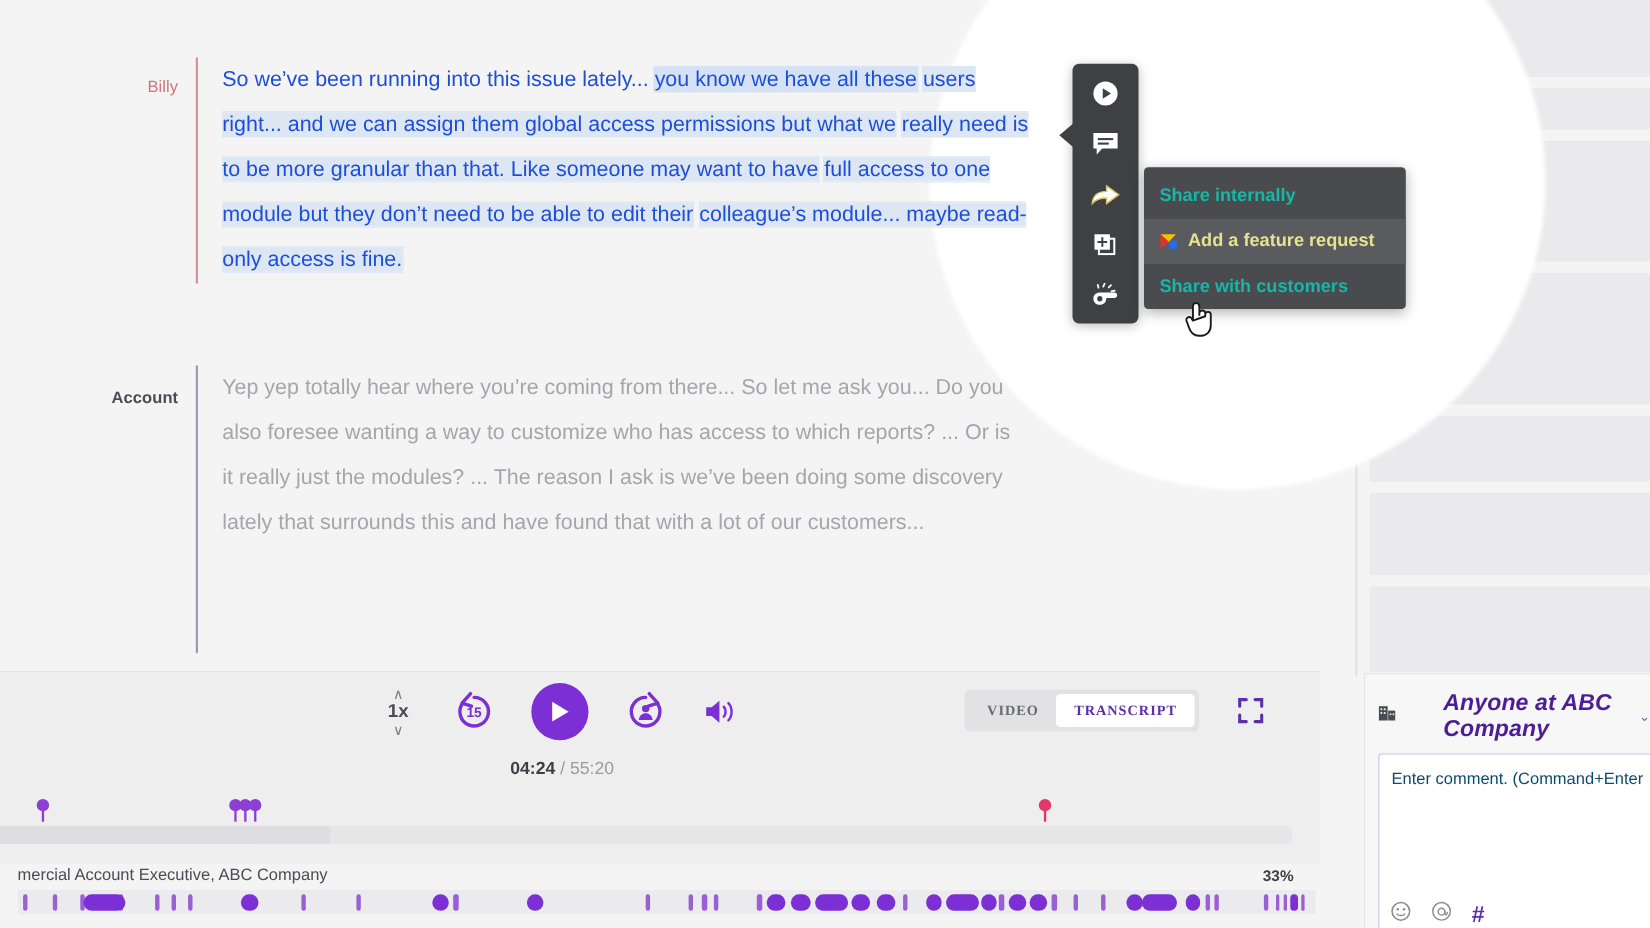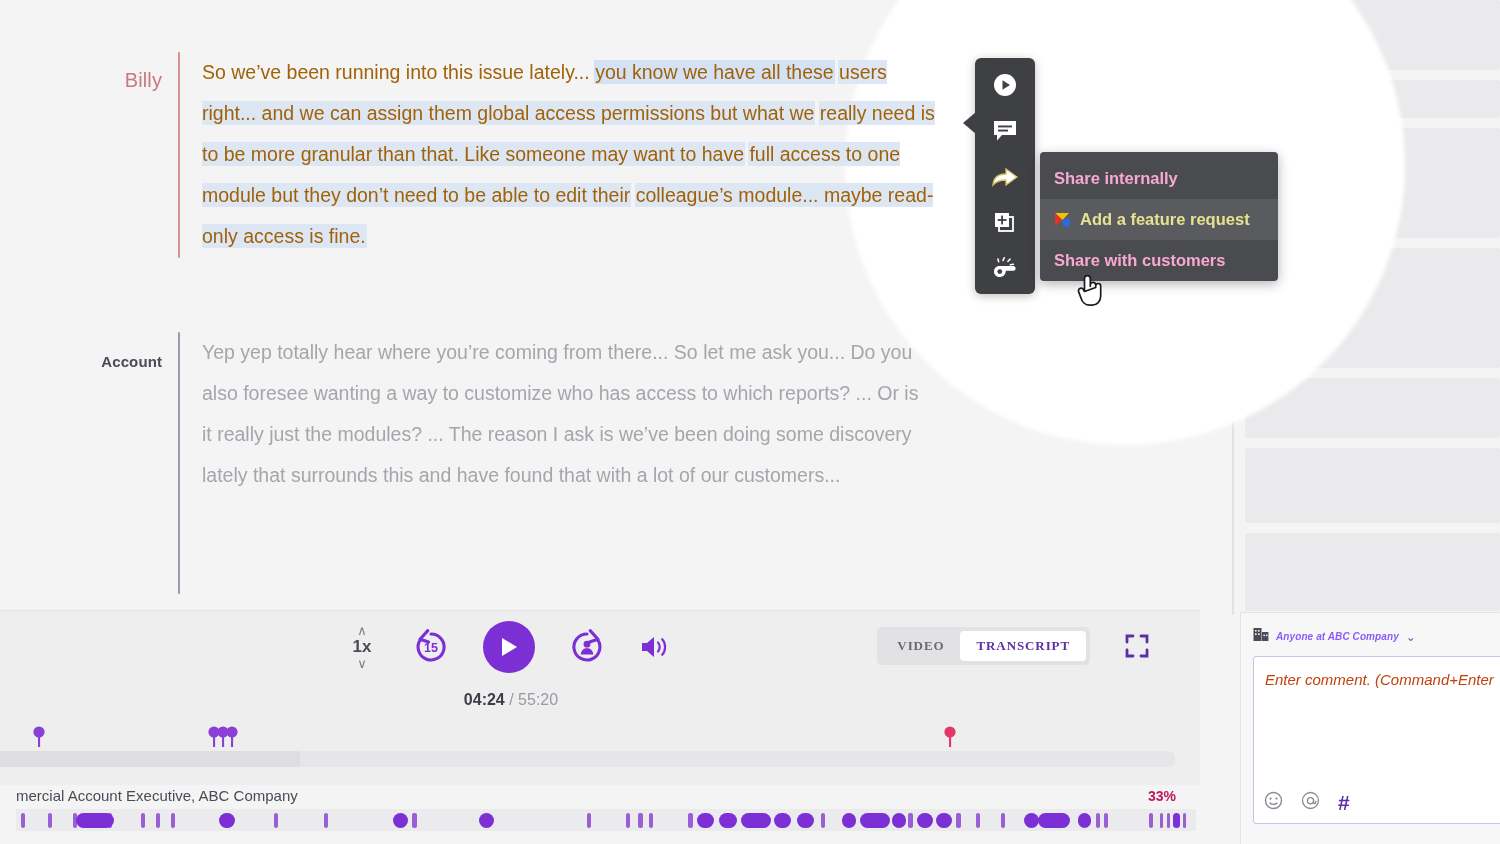--- a/index.html
+++ b/index.html
@@ -44,39 +44,39 @@
     left: 0; top: 0;
     width: 1200px; height: 610px;
     overflow: hidden;
   }
 
   .turn { position: absolute; display: flex; }
   .turn-speaker {
     width: 78px;
     text-align: right;
     padding-right: 16px;
-    font-size: 20px;
+    font-size: 15px;
     line-height: 28px;
     padding-top: 14px;
     letter-spacing: .1px;
   }
   .turn-speaker.billy { color: #c9787f; }
   .turn-speaker.robert { color: #4b4b55; font-weight: 700; font-size: 15px; }
 
   .turn-bar { width: 2px; border-radius: 1px; }
   .turn-bar.billy { background: #d99097; }
   .turn-bar.robert { background: #9a9ab4; }
 
   .turn-body {
     padding-left: 22px;
     font-size: 19.5px;
     line-height: 41px;
     max-width: 760px;
   }
-  .turn-body.billy { color: #a16207; }
+  .turn-body.billy { color: #1d4ed8; }
   .turn-body.robert { color: #a5a5ad; }
 
   .hl { background: #d5e2f5; box-shadow: 0 0 0 1px #d5e2f5; }
   .hl-soft { background: #dde6f3; box-shadow: 0 0 0 1px #dde6f3; }
 
   
   .fab-toolbar {
     position: absolute;
     left: 975px; top: 58px;
     width: 60px;
@@ -113,21 +113,21 @@
     border-radius: 4px;
     box-shadow: 0 3px 12px rgba(0,0,0,.3);
     padding: 6px 0 0;
     z-index: 32;
   }
   .ctx-item {
     height: 41px;
     display: flex; align-items: center;
     padding: 0 14px;
     font-size: 16.5px;
-    color: #f9a8d4;
+    color: #14b8a6;
     font-weight: 600;
     cursor: pointer;
     white-space: nowrap;
   }
   .ctx-item.active {
     background: #5a5b5e;
     color: #e6e28f;
   }
   .ctx-item .ctx-ico { width: 26px; display: flex; align-items: center; }
 
@@ -232,21 +232,21 @@
     width: 1180px; height: 59px;
     background: #f4f4f5;
   }
   .wave-label {
     position: absolute; left: 0; top: 2px;
     font-size: 15px; color: #4b4b55;
     white-space: nowrap;
   }
   .wave-pct {
     position: absolute; right: 20px; top: 3px;
-    font-size: 14px; font-weight: 700; color: #be185d;
+    font-size: 14px; font-weight: 700; color: #404040;
   }
   .wave-lane {
     position: absolute; left: 0; top: 24px;
     width: 1180px; height: 22px;
     background: #ebebed;
   }
   .wave-blob {
     position: absolute;
     top: 4px;
     height: 15px;
@@ -264,36 +264,37 @@
     border-left: 1px solid #e4e4e6;
     border-top: 1px solid #e4e4e6;
     padding: 14px 0 0 12px;
   }
   .audience-row {
     display: flex; align-items: center; gap: 7px;
     cursor: pointer;
     margin-bottom: 10px;
   }
   .audience-label {
-    font-size: 10px; font-style: italic; font-weight: 600;
-    color: #8b5cf6;
+    font-size: 21px; font-style: italic; font-weight: 600;
+    color: #4c1d95;
     letter-spacing: .1px;
+    margin-left: 36px;
   }
   .audience-caret { color: #6b5fb0; font-size: 12px; }
 
   .comment-box {
     width: 262px; height: 168px;
     background: #ffffff;
     border: 1px solid #c9c2e6;
     border-radius: 3px;
     position: relative;
   }
   .comment-placeholder {
     position: absolute; left: 11px; top: 14px;
-    font-size: 15px; font-style: italic; color: #c2410c;
+    font-size: 15px; color: #0c4a6e;
     white-space: nowrap;
   }
   .comment-tools {
     position: absolute; left: 10px; bottom: 9px;
     display: flex; align-items: center; gap: 18px;
   }
   .ct-ico { cursor: pointer; color: #8a8a96; }
   .ct-ico.hash { color: #5b2fa8; font-size: 21px; font-weight: 700; line-height: 1; }
 </style>
 </head>

